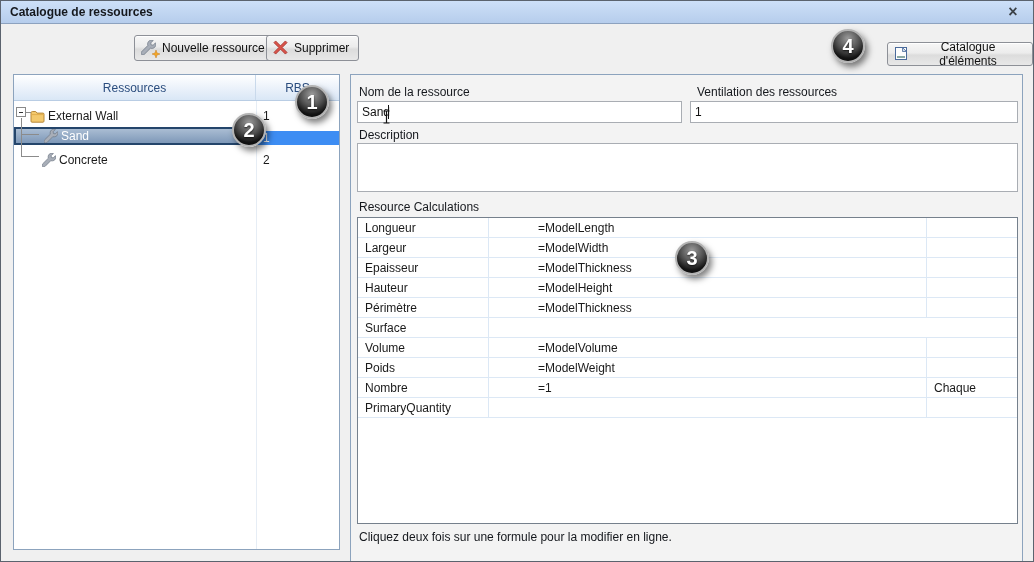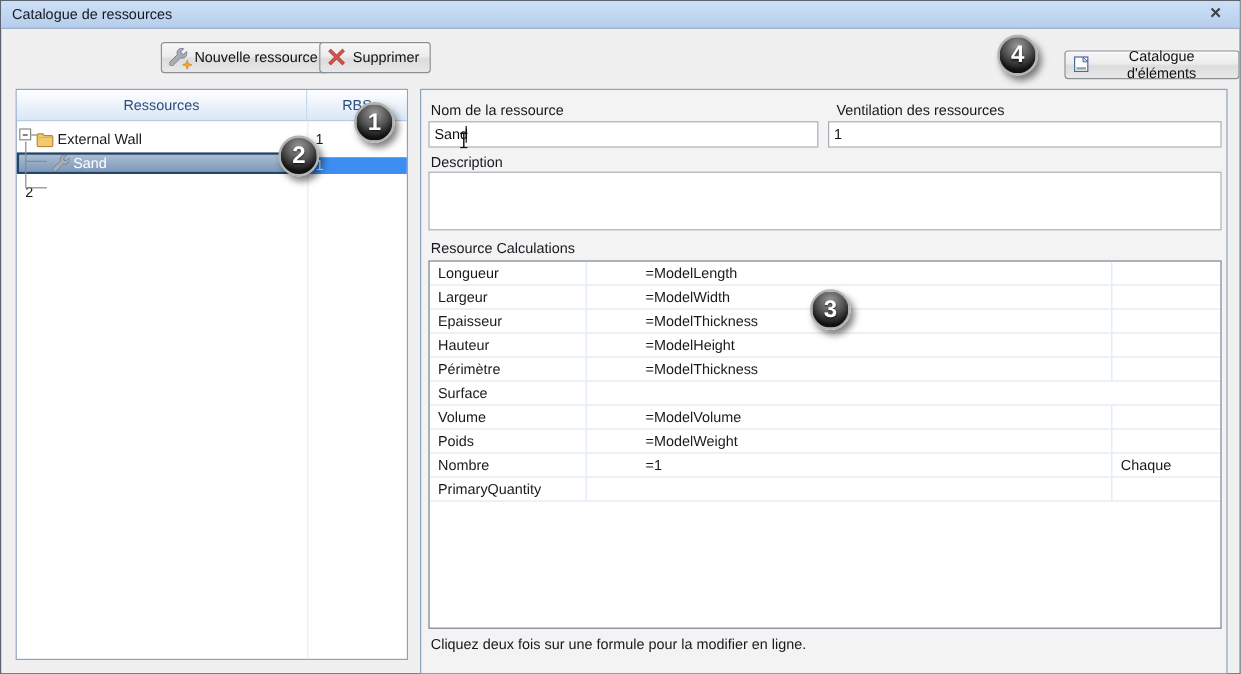--- a/index.html
+++ b/index.html
@@ -4,21 +4,21 @@
 <style>
   * { margin:0; padding:0; box-sizing:border-box; }
   body { background:#d6d6d6; font-family:"Liberation Sans", sans-serif; }
   .dialog { position:relative; width:1034px; height:562px; background:#f0f0f0;
             border:1px solid #5b636e; font-size:12px; color:#1a1a1a; overflow:hidden; }
 
   
   .titlebar { position:absolute; left:0; top:0; right:0; height:23px;
               background:linear-gradient(#cde0f8,#b6cdec);
               border-bottom:1px solid #8da2bf; display:flex; align-items:center; padding:0 9px; }
-  .titlebar .title { font-size:12px; color:#15181d; }
+  .titlebar .title { font-size:12px; color:#15181d;font-weight:bold; }
   .close-btn { position:absolute; right:10px; top:1px; width:20px; height:20px;
                font-size:16px; font-weight:bold; color:#3c4248; text-align:center; line-height:20px; cursor:default; }
 
   
   .btn { position:absolute; height:26px; border:1px solid #8d9097; border-radius:3px;
          background:linear-gradient(#f7f7f7,#ececec 45%,#dcdcdc 55%,#e8e8e8);
          display:flex; align-items:center; padding:0 9px 0 6px; gap:4px; font-size:12px; color:#111;
          box-shadow:inset 0 1px 0 #fff; }
   .icon { position:relative; width:17px; height:16px; flex:none; display:inline-block; }
   .icon svg { display:block; }
@@ -156,20 +156,27 @@
           <div class="tcell name">
             <span style="flex: 0 0 auto; width: 28px;"></span>
             <svg class="ticon" width="14" height="14" viewBox="0 0 512 512">
     <path d="M507.7 109.1c-2.2-9-13.5-12.1-20.1-5.5l-74.4 74.4-67.9-11.3-11.3-67.9 74.4-74.4c6.6-6.6 3.4-17.9-5.7-20.2-47.4-11.7-99.6.9-136.6 37.9-39.6 39.6-50.5 97.1-34 147.2L18.7 402.8c-25 25-25 65.5 0 90.5s65.5 25 90.5 0l213.2-213.2c50.1 16.7 107.5 5.7 147.4-34.2 37.1-37.1 49.7-89.3 37.9-136.8z" fill="#a8aeb8" stroke="#6e7885" stroke-width="26"></path>
   </svg>
             <span class="lab">Sand</span>
           </div>
           <div class="tcell rbs">1</div>
         </div>
         <div class="tree-row">
+          <div class="tcell name">
+            <span style="flex: 0 0 auto; width: 28px;"></span>
+            <svg class="ticon" width="14" height="14" viewBox="0 0 512 512">
+    <path d="M507.7 109.1c-2.2-9-13.5-12.1-20.1-5.5l-74.4 74.4-67.9-11.3-11.3-67.9 74.4-74.4c6.6-6.6 3.4-17.9-5.7-20.2-47.4-11.7-99.6.9-136.6 37.9-39.6 39.6-50.5 97.1-34 147.2L18.7 402.8c-25 25-25 65.5 0 90.5s65.5 25 90.5 0l213.2-213.2c50.1 16.7 107.5 5.7 147.4-34.2 37.1-37.1 49.7-89.3 37.9-136.8z" fill="#a8aeb8" stroke="#6e7885" stroke-width="26"></path>
+  </svg>
+            <span class="lab">Concrete</span>
+          </div>
           <div class="tcell rbs">2</div>
         </div>
       </div>
 
     <div class="expander">
         <i></i>
       </div>
     <div class="tline" style="left:12px; top:37px; width:5px; height:1px;"></div>
     <div class="tline" style="left:7px; top:43px; width:1px; height:38px;"></div>
     <div class="tline" style="left:7px; top:59px; width:18px; height:1px;"></div>

